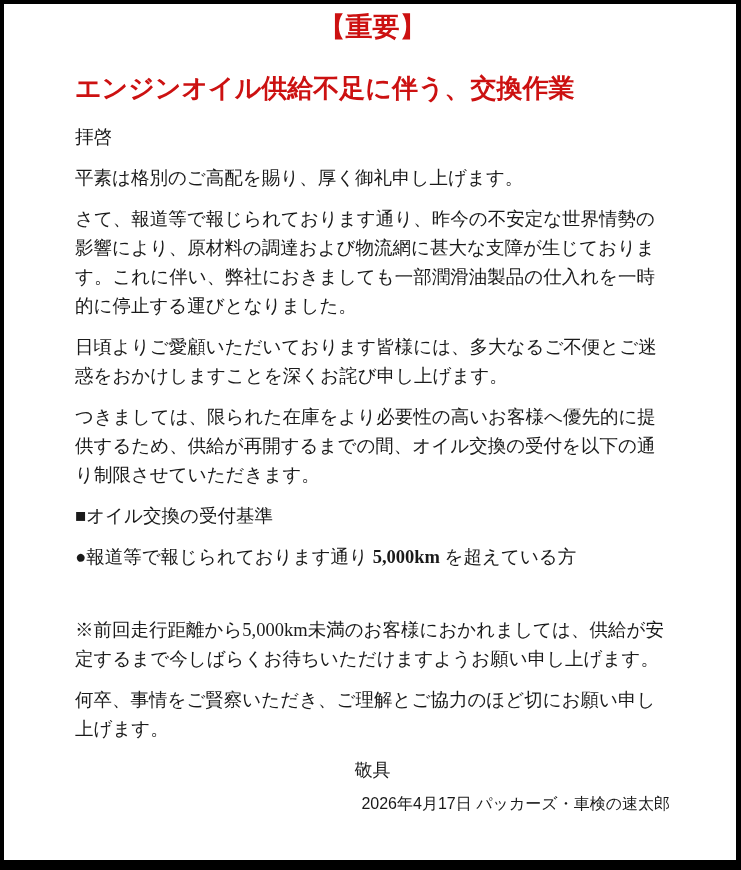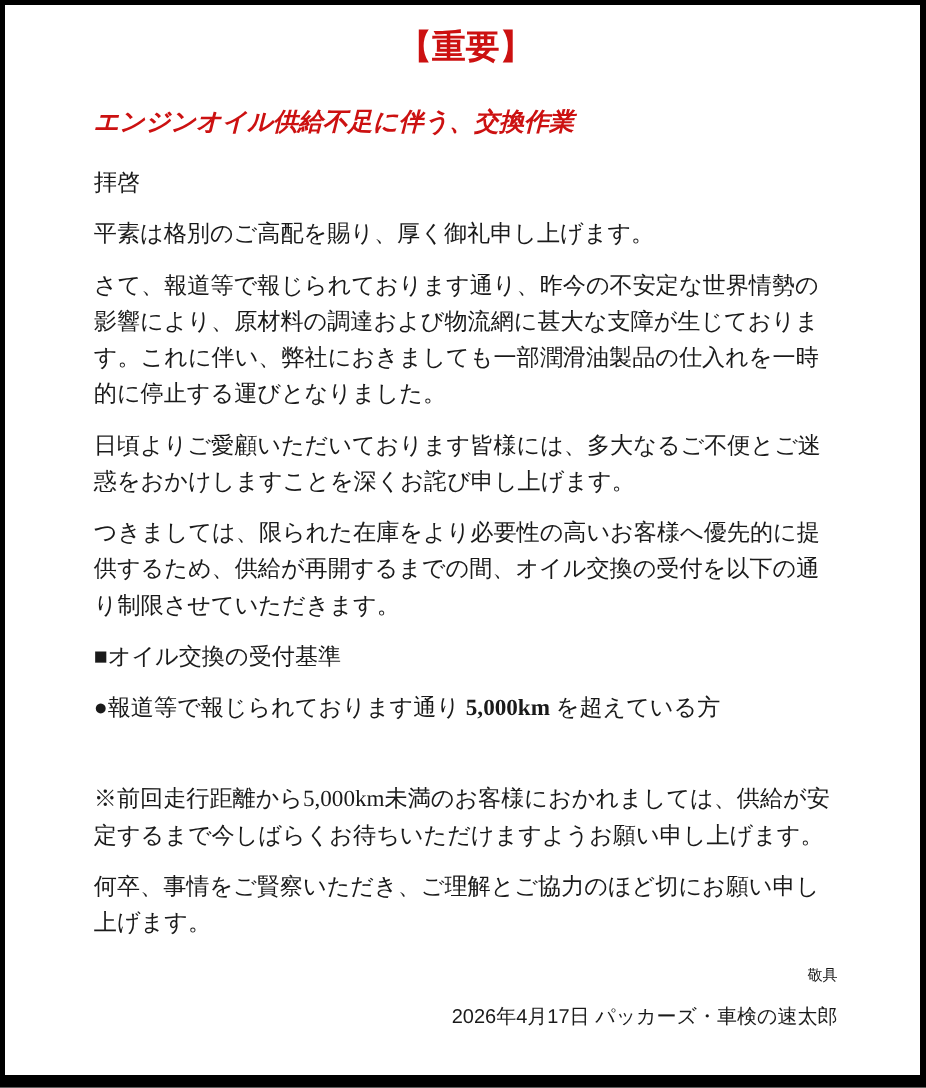--- a/index.html
+++ b/index.html
@@ -19,58 +19,57 @@
     height: 870px;
     background: var(--frame-bg, #000000);
     padding: 4px 5px 10px 4px;
   }
   .page {
     box-sizing: border-box;
     width: 100%;
     height: 100%;
     background: var(--page-bg, #ffffff);
     color: var(--text-color, #1a1a1a);
-    padding: 16px 66px 0 71px;
+    padding: 6px 66px 0 71px;
     overflow: hidden;
   }
   .importance-tag {
     margin: 2px 0 0 0;
     text-align: center;
     color: var(--accent-red, #cc1111);
     font-weight: bold;
     font-size: 27px;
     line-height: 30px;
   }
   .notice-title {
     margin: 24px 0 0 0;
     color: var(--accent-red, #cc1111);
     font-weight: bold;
-    font-size: 20px;
+    font-size: 26px;
     line-height: 45px;
-    font-style: italic;
   }
   .title-line { display: block; }
   .body-p {
     margin: 12px 0 0 0;
     font-size: 18.5px;
     line-height: 29px;
     font-weight: normal;
     font-family: Liberation Serif, serif;
   }
   .note-p {
     margin-top: 44px;
   }
   .highlight-bold {
     font-weight: bold;
   }
   .closing-p {
     margin: 12px 0 0 0;
-    font-size: 12px;
+    font-size: 18px;
     line-height: 29px;
-    text-align: right;
+    text-align: center;
   }
   .signature-p {
     margin: 6px 0 0 0;
     font-size: 16px;
     line-height: 26px;
     text-align: right;
   }
 </style>
 </head>
 <body>

